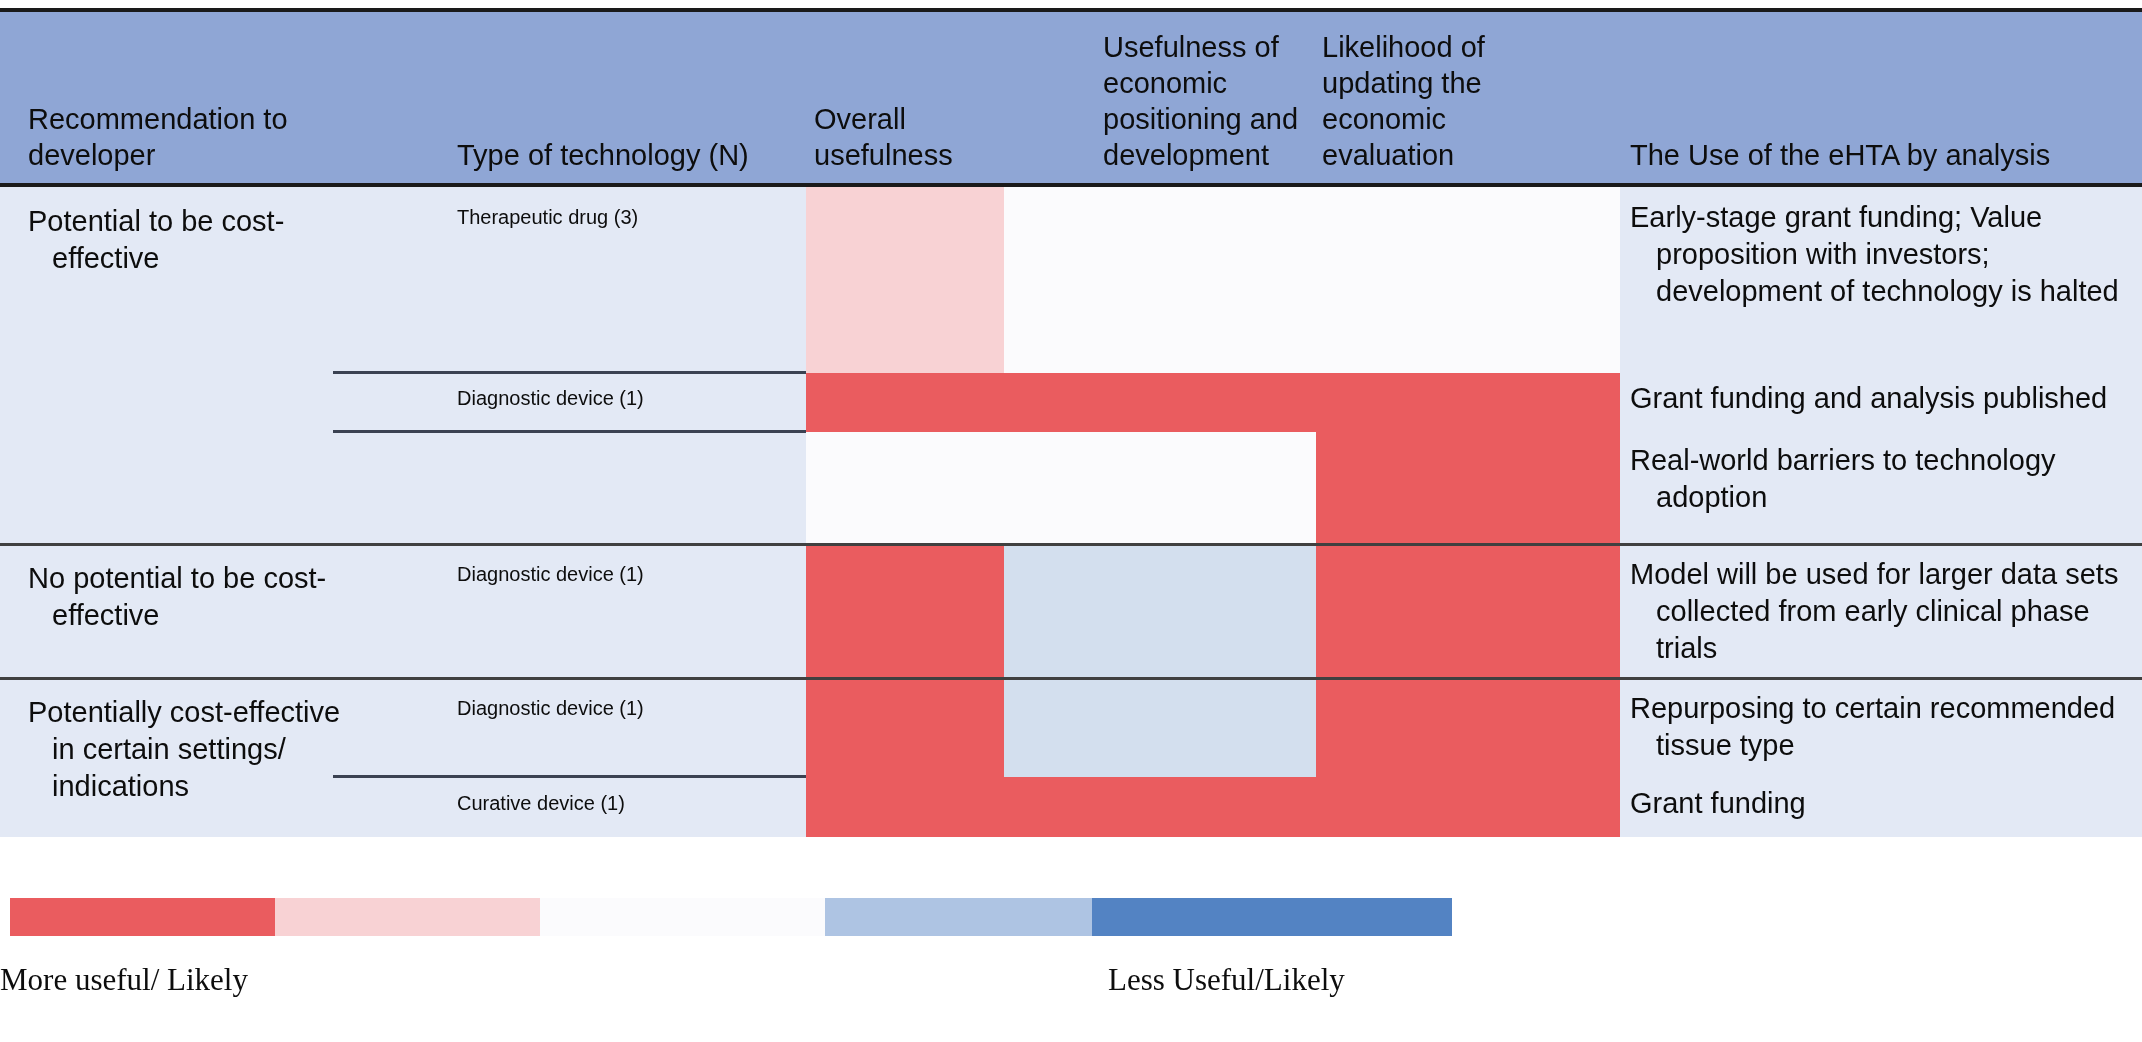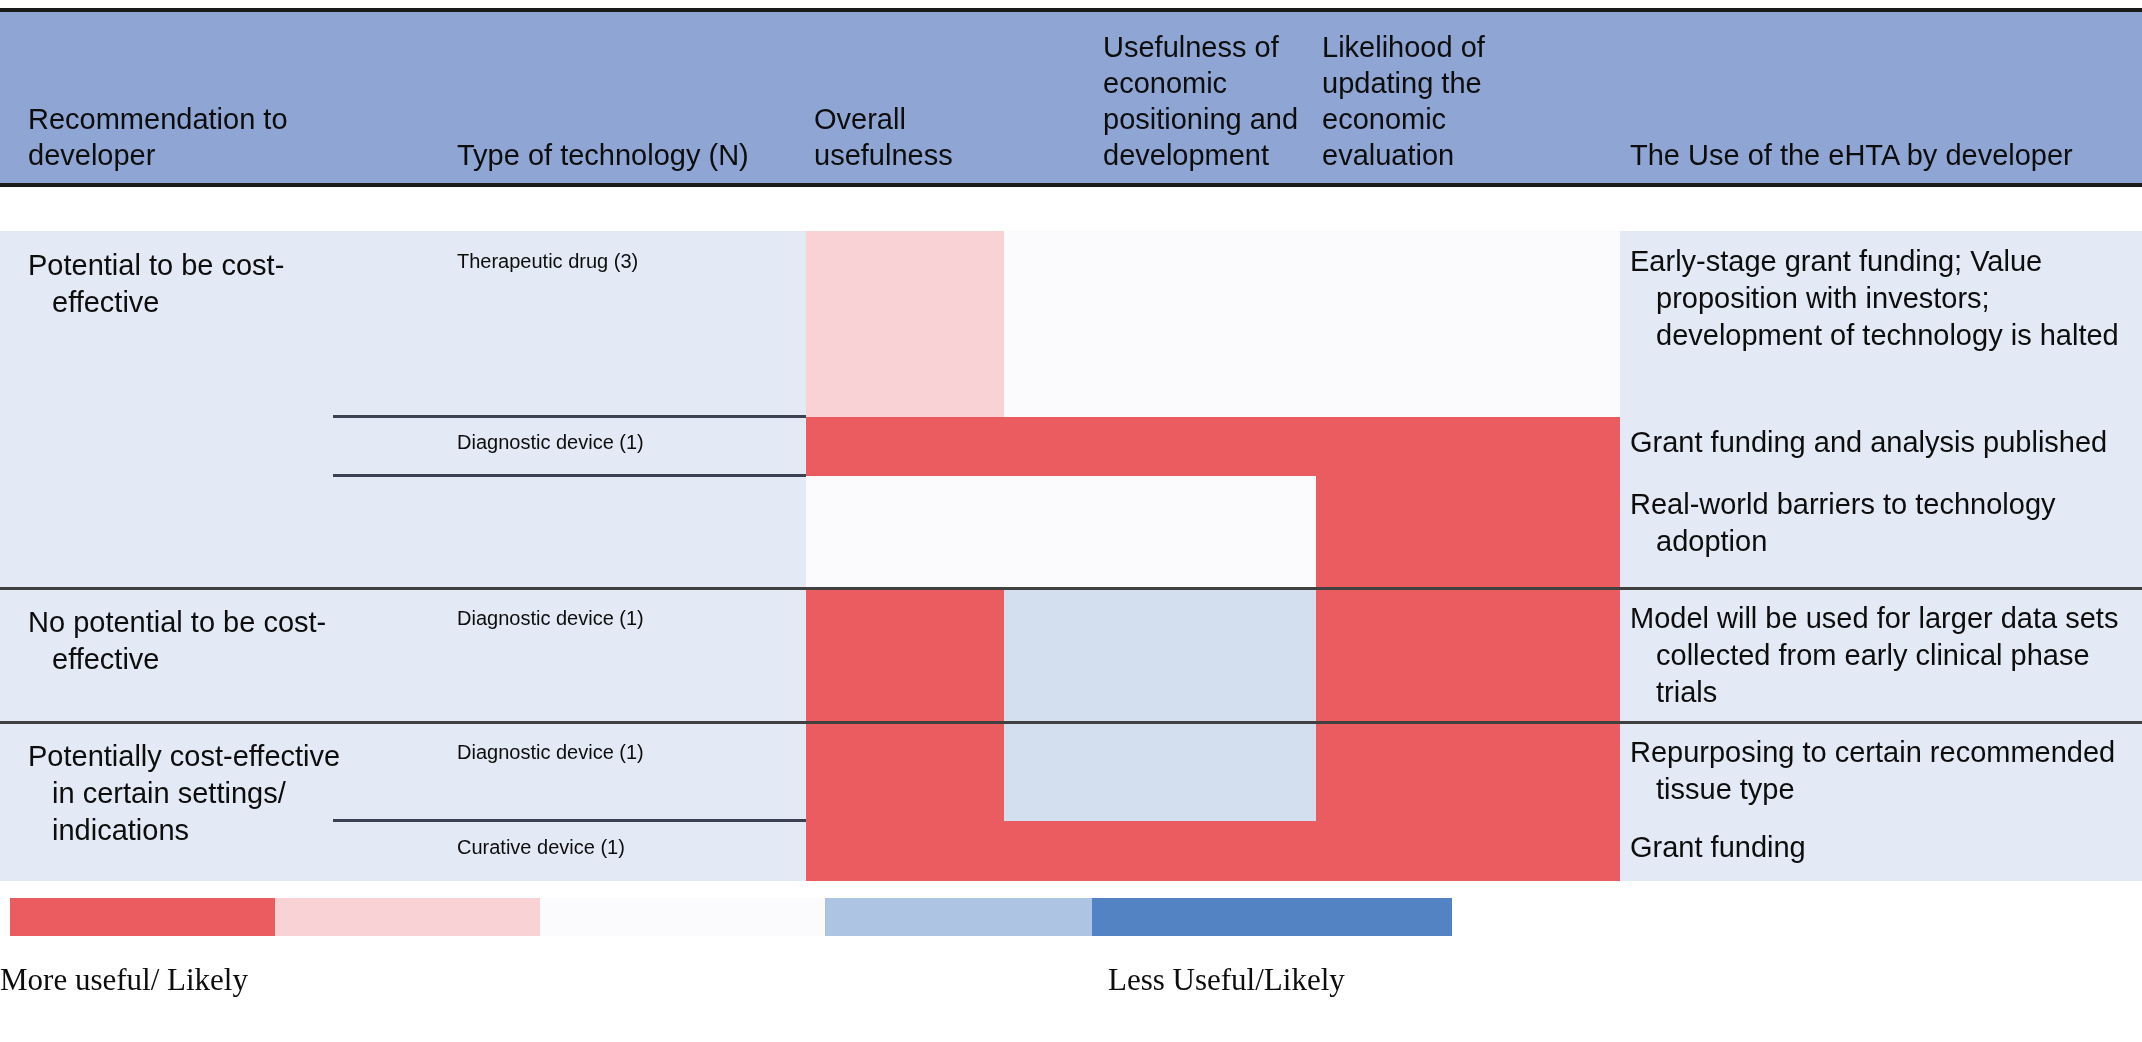--- a/index.html
+++ b/index.html
@@ -31,21 +31,20 @@
     position:absolute;bottom:10px;
     font-size:29px;line-height:36px;
     color:#0d0d0d;
     white-space:pre-line;
   }
 
   
   .tbody{
     position:absolute;left:0;top:175px;width:2142px;height:647px;
     background:#e3e9f5;
-    margin-top:44px;
   }
 
   
   .group{position:absolute;left:0;width:2142px;background:#e3e9f5;}
   .group + .group{border-top:3px solid #404040;}
 
   .rec-label{
     position:absolute;left:28px;top:16px;width:290px;
     font-size:29px;line-height:37px;
     color:#0d0d0d;
@@ -92,21 +91,21 @@
       <div class="th" style="left:814px;width:185px;">Overall
 usefulness</div>
       <div class="th" style="left:1061px;width:305px;margin-left:42px;">Usefulness of
 economic
 positioning and
 development</div>
       <div class="th" style="left:1322px;width:295px;">Likelihood of
 updating the
 economic
 evaluation</div>
-      <div class="th" style="left:1630px;width:500px;">The Use of the eHTA by developer</div>
+      <div class="th" style="left:1630px;width:500px;">The Use of the eHTA by analysis</div>
     </div>
 
     <div class="tbody">
 
       <div class="group" style="top:0;height:356px;">
 
         <div class="rec-label">Potential to be cost-effective</div>
 
         <div class="subrow" style="top:0;height:186px;">
           <div class="heat" style="left:806px;width:198px;background:#f8d2d4;"></div>

